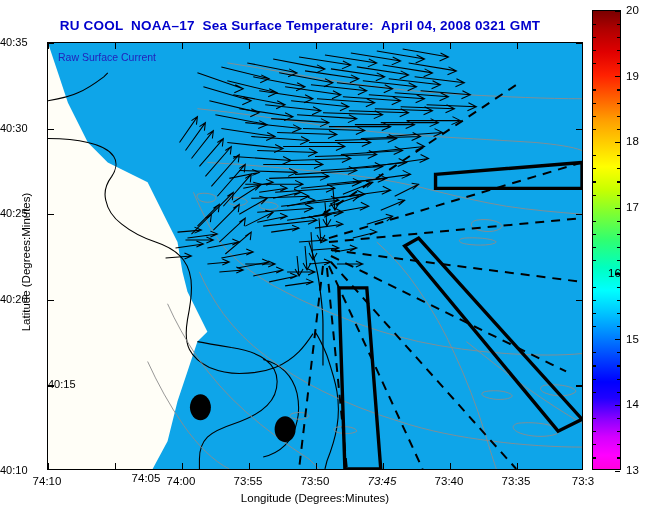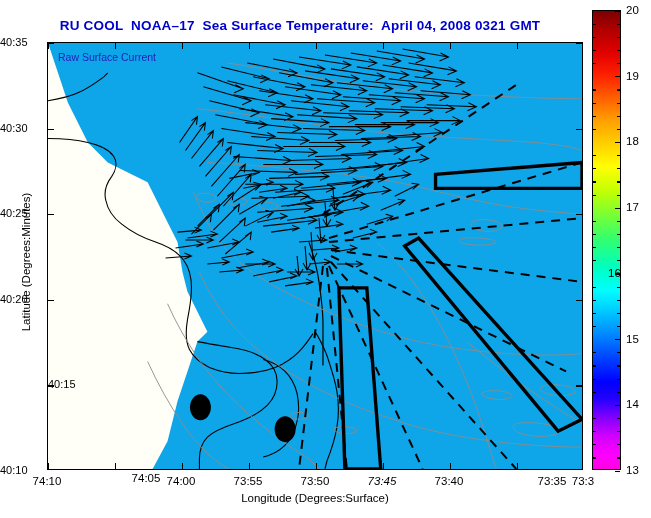--- a/index.html
+++ b/index.html
@@ -373,33 +373,33 @@
 </div>
 
 <div id="xlabels">
     <div class="xlab" style="left: 47px; top: 475px;">74:10</div>
     <div class="xlab" style="left: 114px; top: 472px; margin-left: 32px;">74:05</div>
     <div class="xlab" style="left: 181px; top: 475px;">74:00</div>
     <div class="xlab" style="left: 248px; top: 475px;">73:55</div>
     <div class="xlab" style="left: 315px; top: 475px;">73:50</div>
     <div class="xlab" style="left: 382px; top: 475px; font-style: italic;">73:45</div>
     <div class="xlab" style="left: 449px; top: 475px;">73:40</div>
-    <div class="xlab" style="left: 516px; top: 475px; margin-left: 36px;">73:35</div>
+    <div class="xlab" style="left: 516px; top: 475px;">73:35</div>
     <div class="xlab" style="left: 583px; top: 475px;">73:3</div>
   </div>
 <div id="ylabels">
     <div class="ylab" style="top: 42px; left: 0px; width: 40px;">40:35</div>
     <div class="ylab" style="top: 127.6px; left: 0px; width: 40px;">40:30</div>
     <div class="ylab" style="top: 213.2px; left: 0px; width: 40px;">40:25</div>
     <div class="ylab" style="top: 298.8px; left: 0px; width: 40px;">40:20</div>
     <div class="ylab" style="top: 384.4px; left: 8px; width: 40px; margin-left: 40px;">40:15</div>
     <div class="ylab" style="top: 470px; left: 0px; width: 40px;">40:10</div>
   </div>
 
-<div id="xaxis-title">Longitude (Degrees:Surface)</div>
+<div id="xaxis-title">Longitude (Degrees:Minutes)</div>
 <div id="yaxis-title">Latitude (Degrees:Minutes)</div>
 
 <div id="cbar">
     <div class="cbtick" style="top: -0.5px; right: 0px;"></div>
     <div class="cbtick" style="top: 65.2143px; right: 0px;"></div>
     <div class="cbtick" style="top: 130.929px; right: 0px;"></div>
     <div class="cbtick" style="top: 196.643px; right: 0px;"></div>
     <div class="cbtick" style="top: 262.357px; right: 0px;"></div>
     <div class="cbtick" style="top: 328.071px; right: 0px;"></div>
     <div class="cbtick" style="top: 393.786px; right: 0px;"></div>

